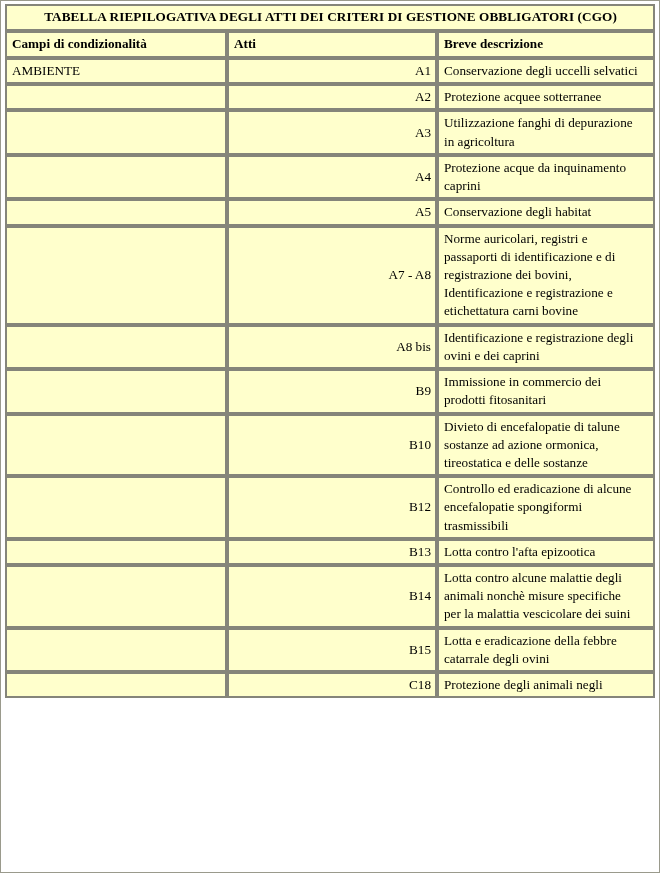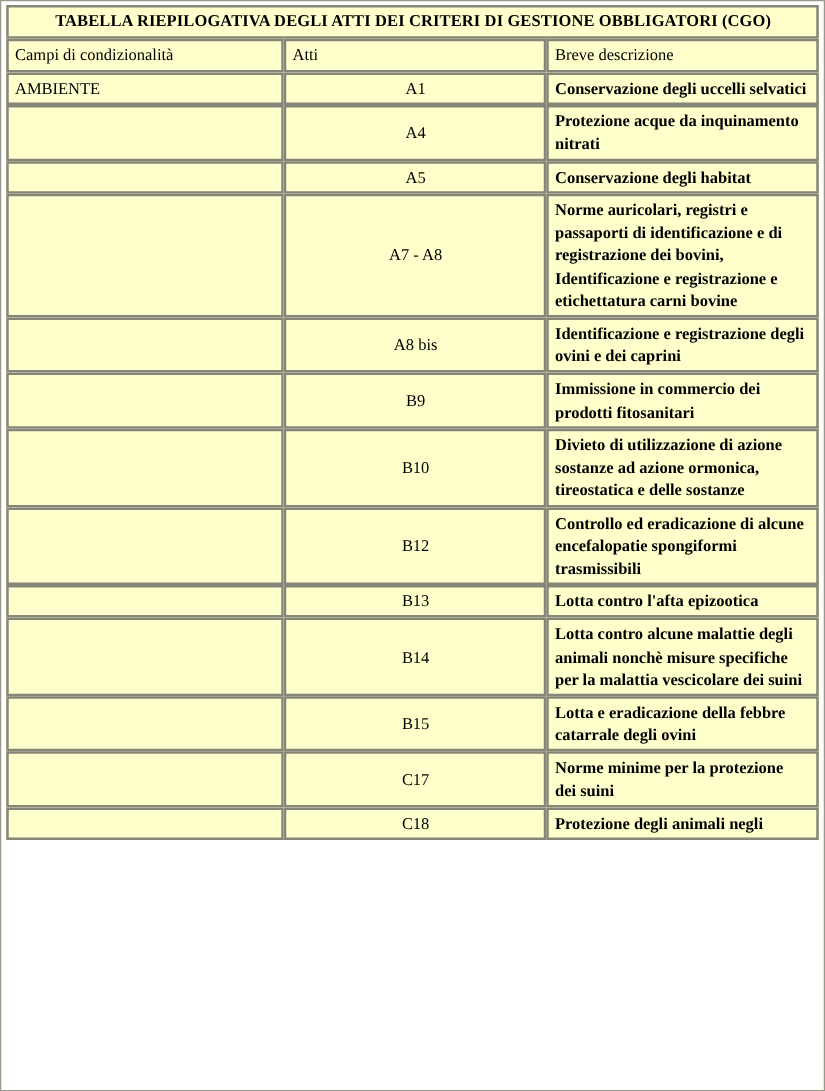--- a/index.html
+++ b/index.html
@@ -48,50 +48,50 @@
     text-align: center;
     font-weight: bold;
     font-size: 14.2px;
     letter-spacing: 0.1px;
     padding: 2px 2px 3px 2px;
     height: 19px;
   }
 
   
   td.head-cell {
-    font-weight: normal;
+    font-weight: bold;
     font-size: 14.2px;
     height: 19px;
     padding-top: 1px;
     padding-bottom: 2px;
   }
   td.head-campi { text-align: left; }
   td.head-atti  { text-align: left; }
   td.head-desc  { text-align: left; }
 
   
   td.c-campi {
     text-align: left;
     vertical-align: top;
     padding-top: 3px;
     font-size: 13.2px;
   }
   td.c-atti {
-    text-align: center;
+    text-align: right;
     vertical-align: middle;
     font-size: 13.6px;
   }
   td.c-desc {
     text-align: left;
     vertical-align: top;
     padding-top: 2px;
     font-size: 13.4px;
   }
 
-  td.c-desc .line { display: block; white-space: nowrap; font-weight: bold; }
+  td.c-desc .line { display: block; white-space: nowrap; }
   td.c-campi .line { display: block; white-space: nowrap; }
 
   col.col-campi { width: 222px; }
   col.col-atti  { width: 210px; }
   col.col-desc  { width: 218px; }
 </style>
 </head>
 <body>
 
 <div id="page">
@@ -115,24 +115,39 @@
           <td class="c-campi">
             <span class="line">AMBIENTE</span>
           </td>
           <td class="c-atti">A1</td>
           <td class="c-desc">
             <span class="line">Conservazione degli uccelli selvatici</span>
           </td>
         </tr>
         <tr>
           <td class="c-campi"></td>
+          <td class="c-atti">A2</td>
+          <td class="c-desc">
+            <span class="line">Protezione acquee sotterranee</span>
+          </td>
+        </tr>
+        <tr>
+          <td class="c-campi"></td>
+          <td class="c-atti">A3</td>
+          <td class="c-desc">
+            <span class="line">Utilizzazione fanghi di depurazione</span>
+            <span class="line">in agricoltura</span>
+          </td>
+        </tr>
+        <tr>
+          <td class="c-campi"></td>
           <td class="c-atti">A4</td>
           <td class="c-desc">
             <span class="line">Protezione acque da inquinamento</span>
-            <span class="line">nitrati</span>
+            <span class="line">caprini</span>
           </td>
         </tr>
         <tr>
           <td class="c-campi"></td>
           <td class="c-atti">A5</td>
           <td class="c-desc">
             <span class="line">Conservazione degli habitat</span>
           </td>
         </tr>
         <tr>
@@ -159,21 +174,21 @@
           <td class="c-atti">B9</td>
           <td class="c-desc">
             <span class="line">Immissione in commercio dei</span>
             <span class="line">prodotti fitosanitari</span>
           </td>
         </tr>
         <tr>
           <td class="c-campi"></td>
           <td class="c-atti">B10</td>
           <td class="c-desc">
-            <span class="line">Divieto di utilizzazione di azione</span>
+            <span class="line">Divieto di encefalopatie di talune</span>
             <span class="line">sostanze ad azione ormonica,</span>
             <span class="line">tireostatica e delle sostanze</span>
           </td>
         </tr>
         <tr>
           <td class="c-campi"></td>
           <td class="c-atti">B12</td>
           <td class="c-desc">
             <span class="line">Controllo ed eradicazione di alcune</span>
             <span class="line">encefalopatie spongiformi</span>
@@ -199,28 +214,20 @@
         <tr>
           <td class="c-campi"></td>
           <td class="c-atti">B15</td>
           <td class="c-desc">
             <span class="line">Lotta e eradicazione della febbre</span>
             <span class="line">catarrale degli ovini</span>
           </td>
         </tr>
         <tr>
           <td class="c-campi"></td>
-          <td class="c-atti">C17</td>
-          <td class="c-desc">
-            <span class="line">Norme minime per la protezione</span>
-            <span class="line">dei suini</span>
-          </td>
-        </tr>
-        <tr>
-          <td class="c-campi"></td>
           <td class="c-atti">C18</td>
           <td class="c-desc">
             <span class="line">Protezione degli animali negli</span>
           </td>
         </tr>
       </tbody>
   </table>
 </div>
 
 </body></html>

